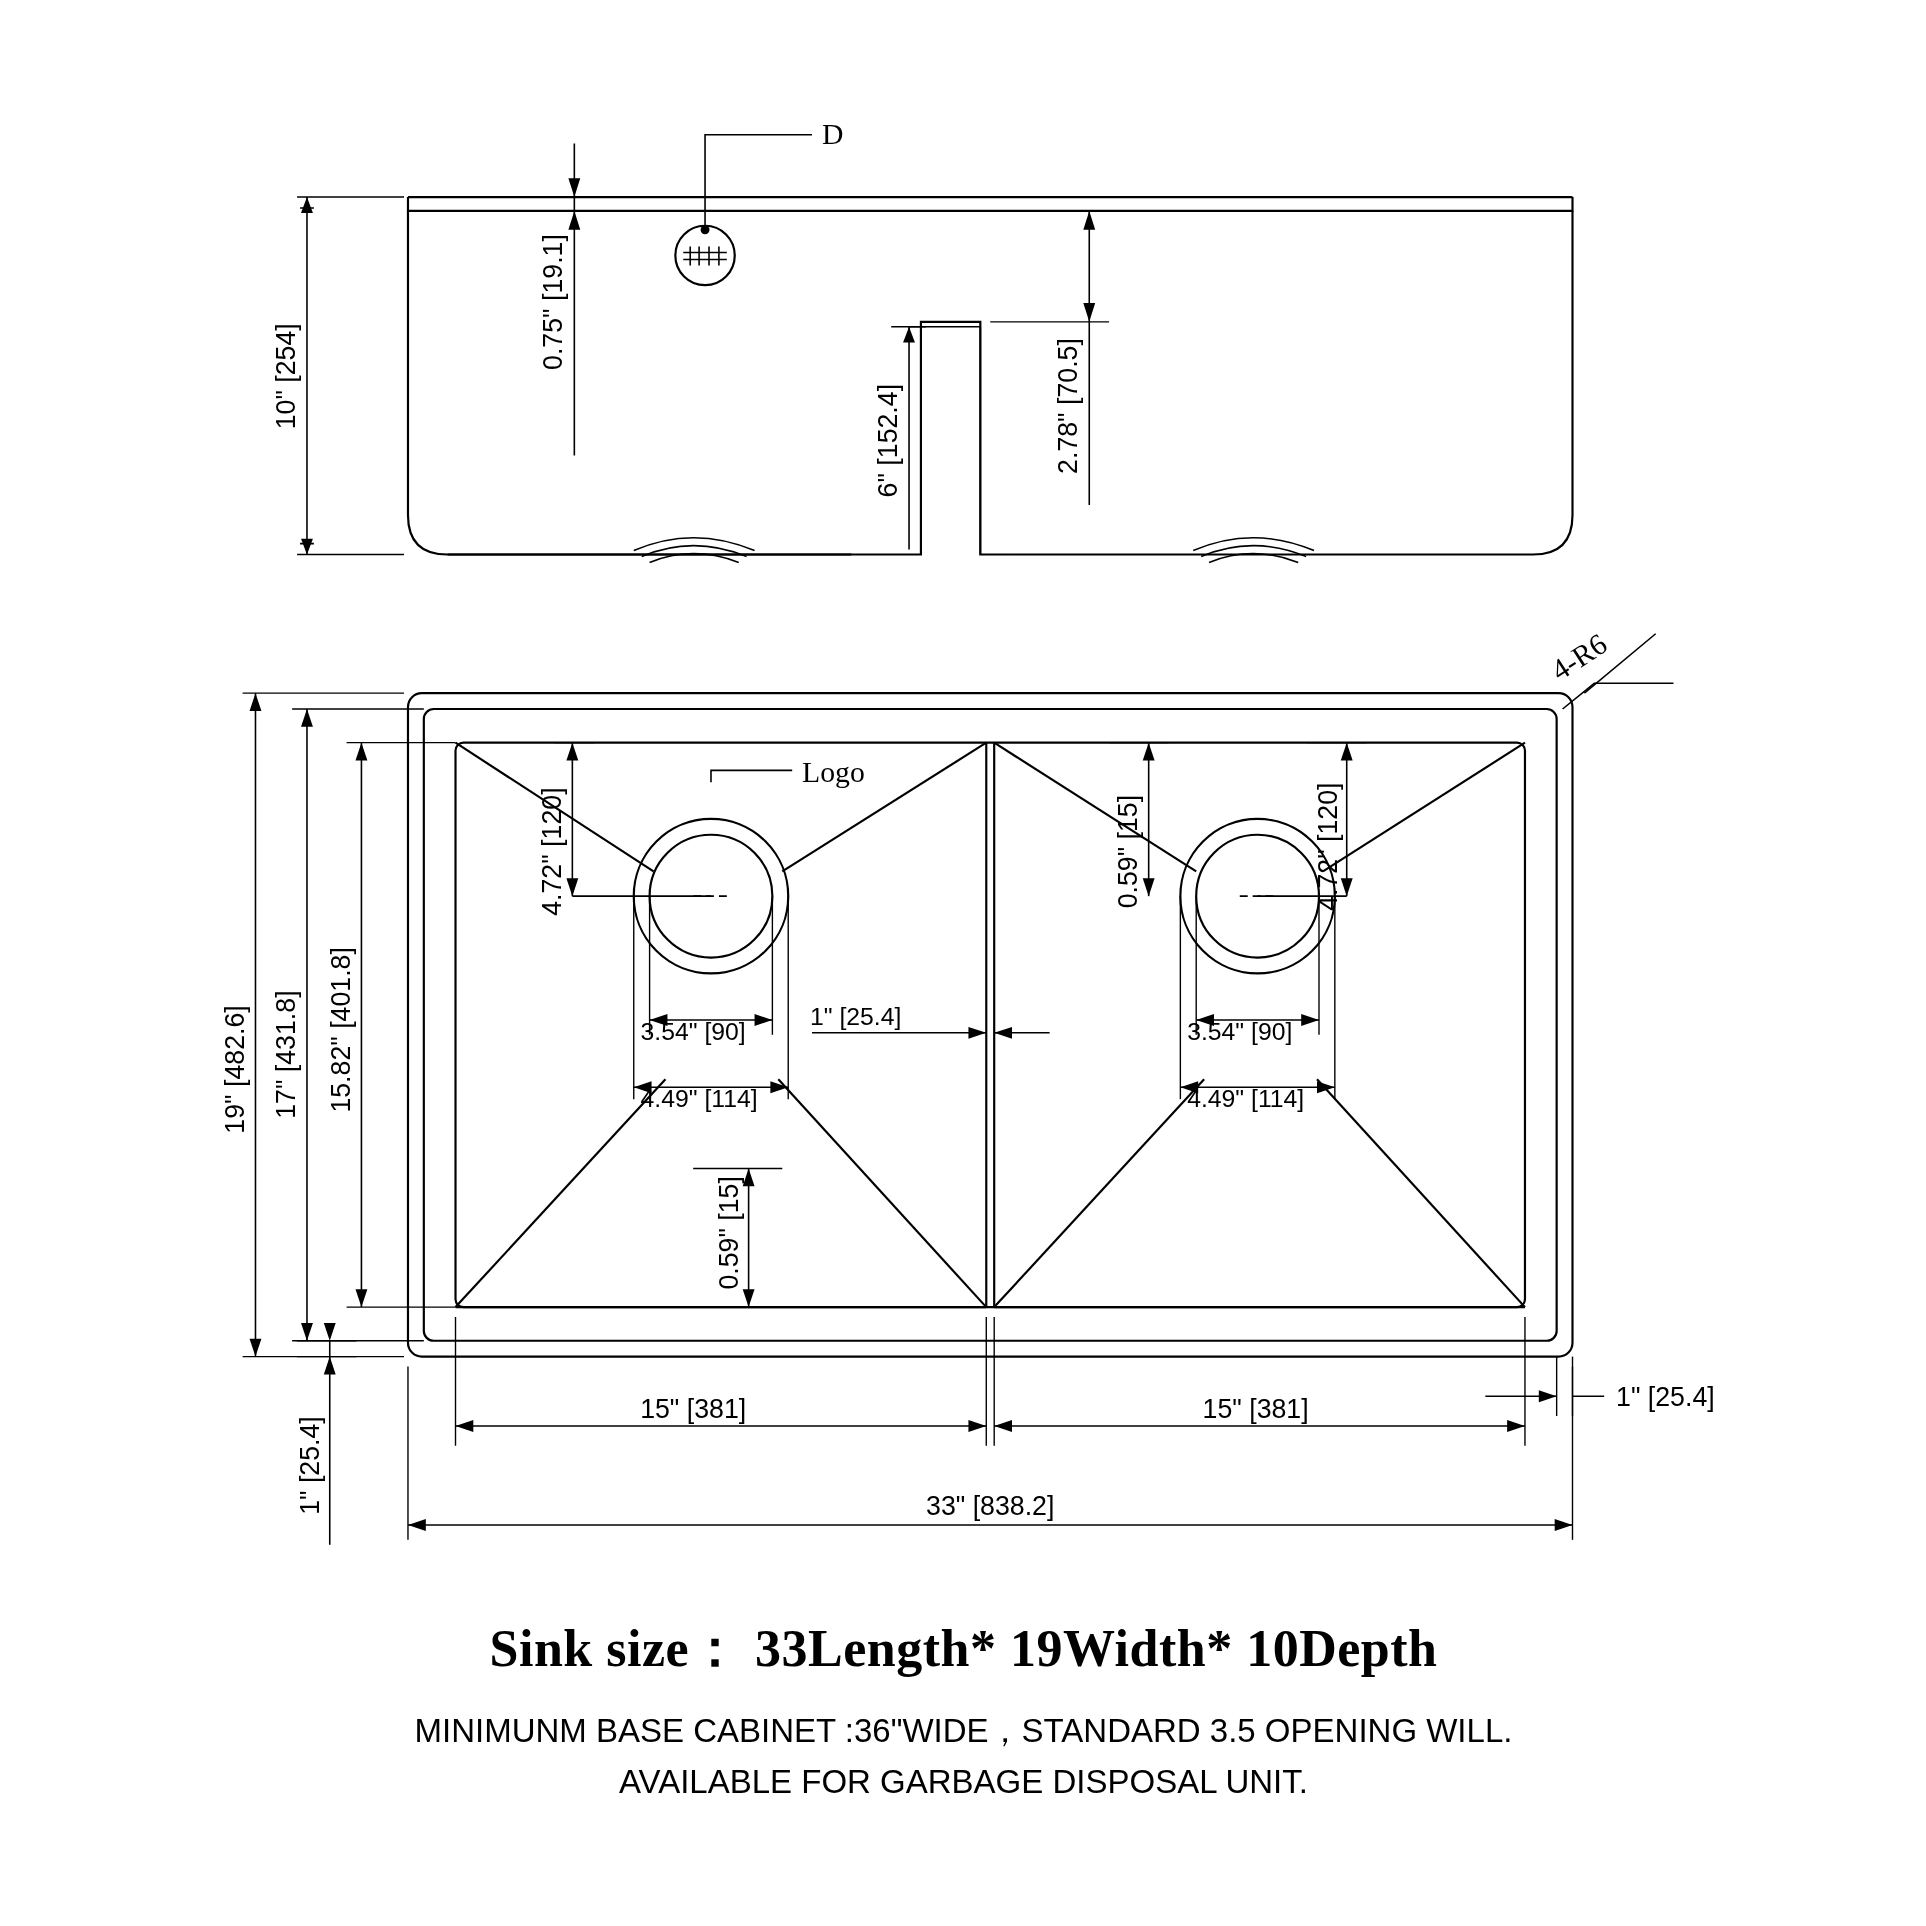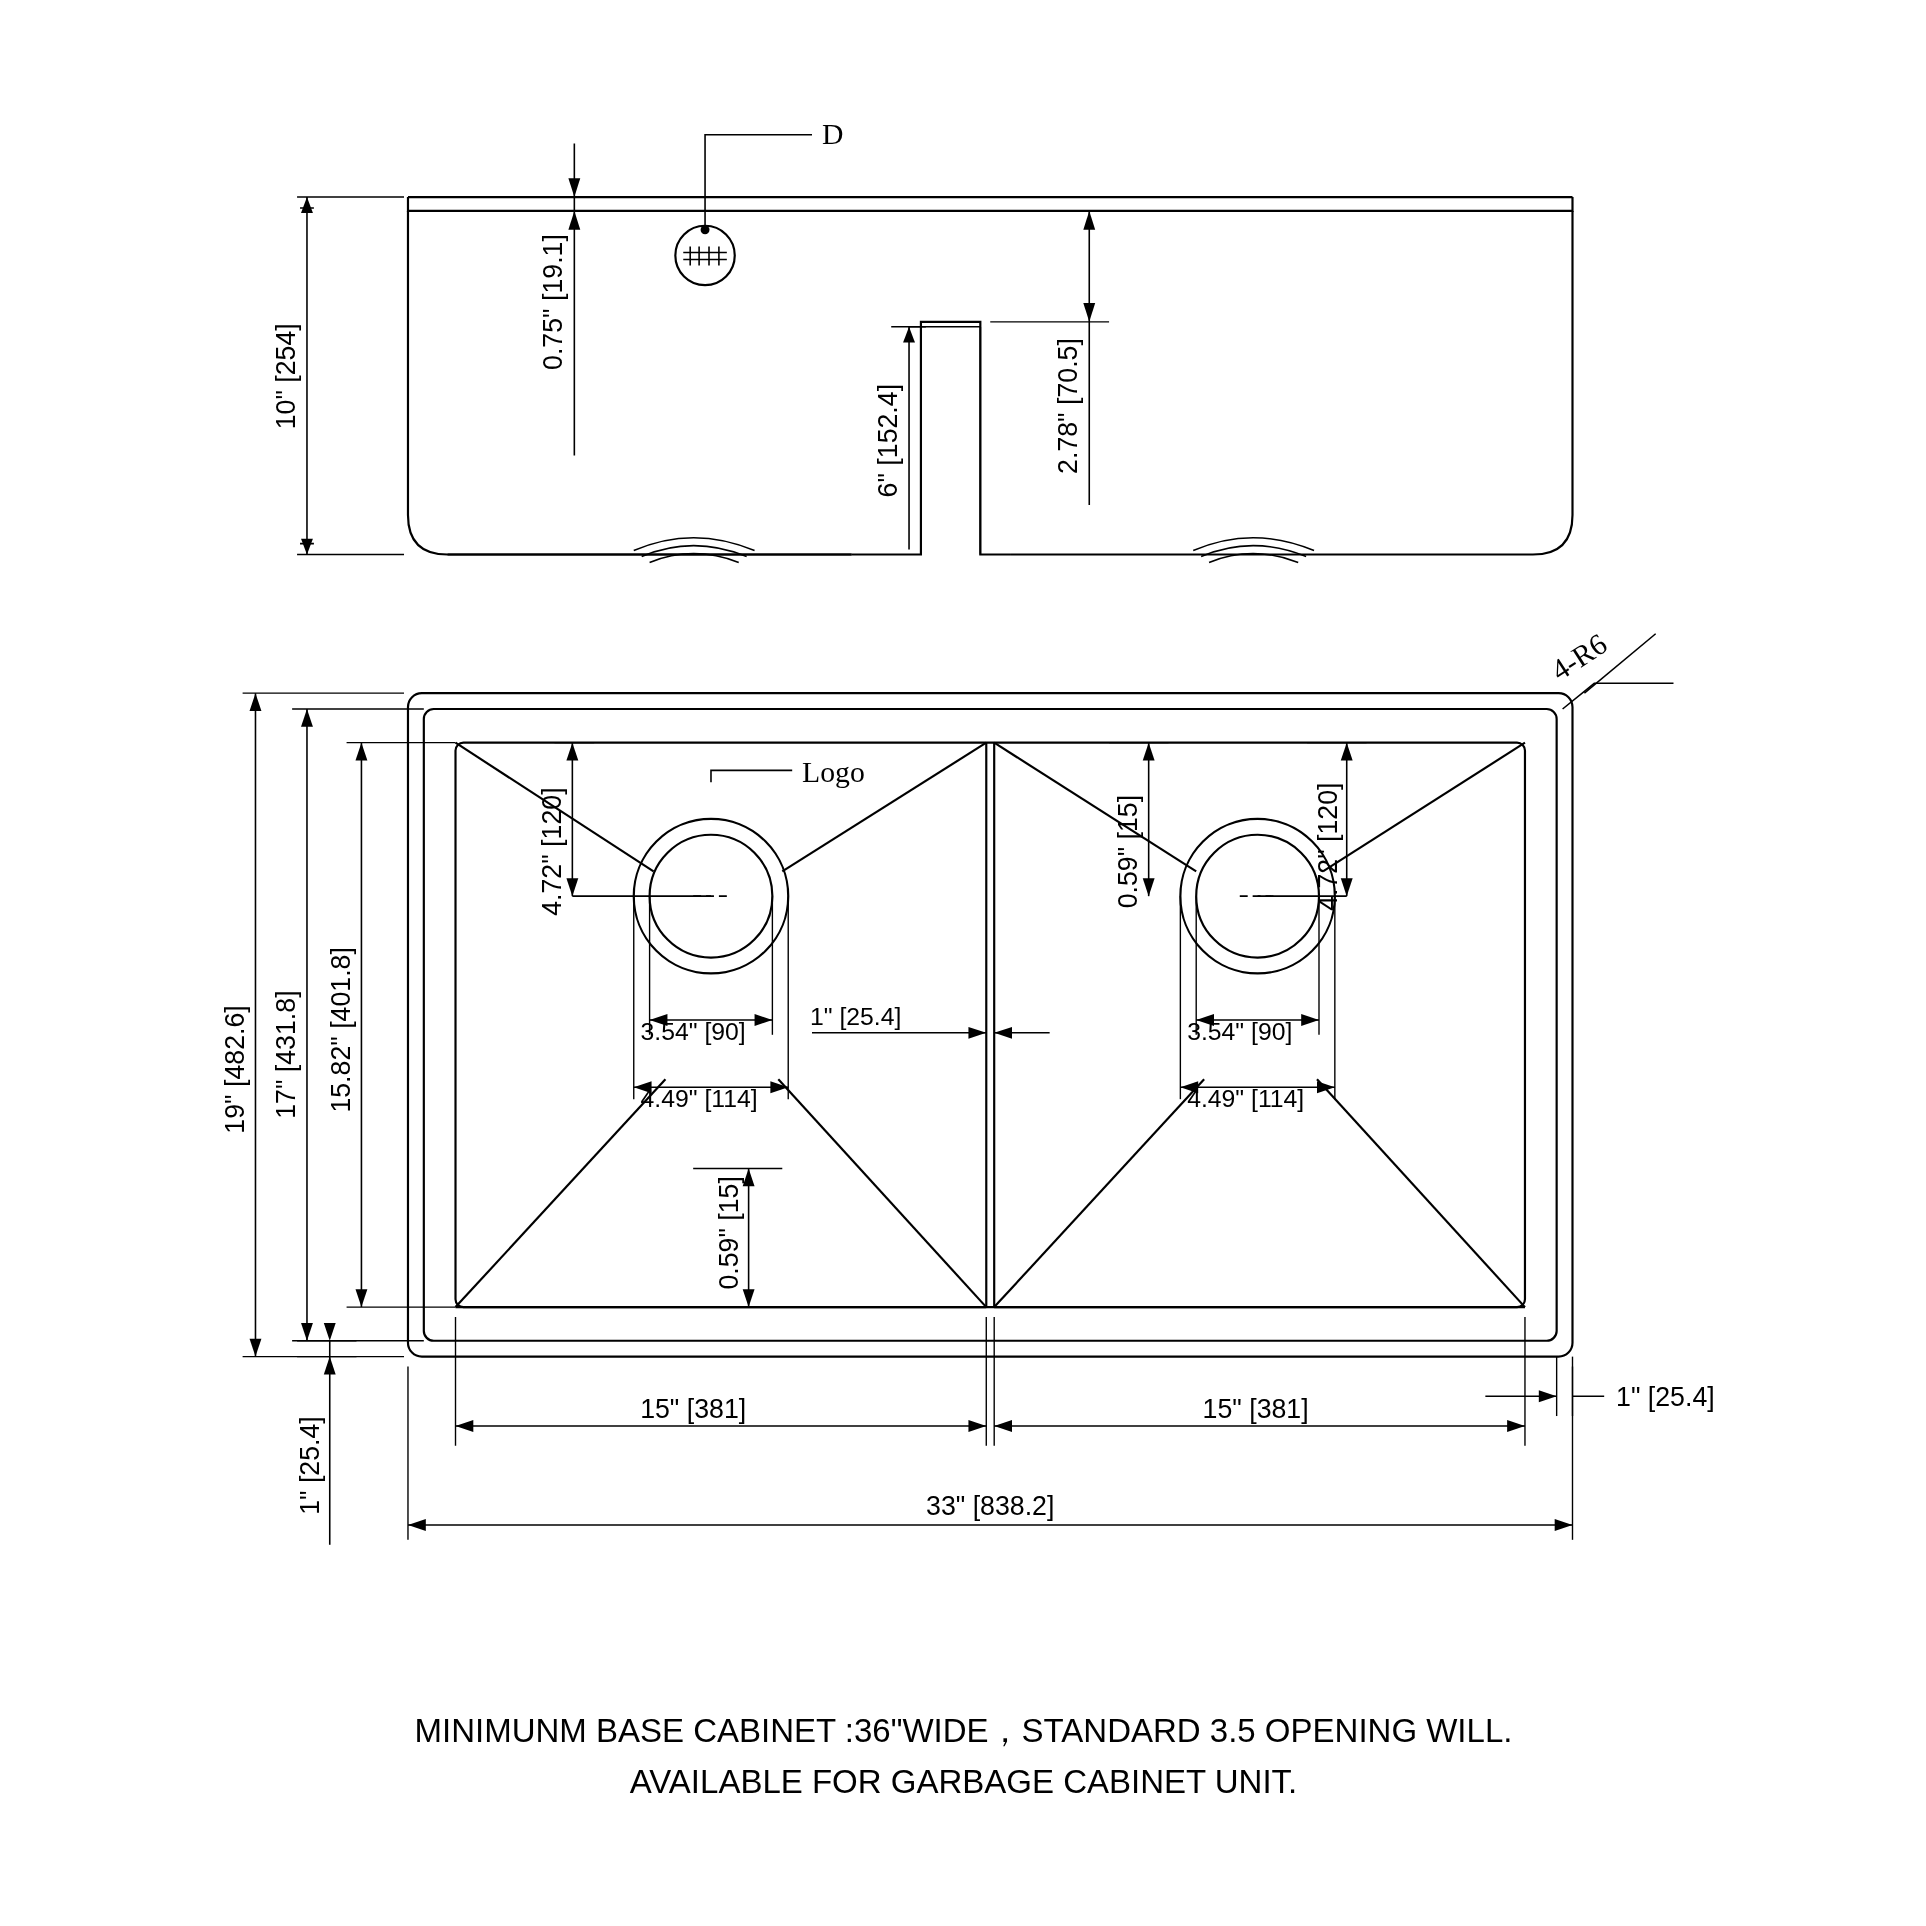--- a/index.html
+++ b/index.html
@@ -333,19 +333,20 @@
 
     <text class="dim-txt" x="745" y="1245" transform="rotate(-90 745 1245)" text-anchor="middle">0.59" [15]</text>
 
     <text class="dim-txt" x="700" y="1432" text-anchor="middle">15" [381]</text>
     <text class="dim-txt" x="1268" y="1432" text-anchor="middle">15" [381]</text>
     <text class="dim-txt" x="1632" y="1420">1" [25.4]</text>
     <text class="dim-txt" x="1000" y="1530" text-anchor="middle">33" [838.2]</text>
 
   </svg>
 
+  <div class="caption-main">Sink size： 33Length* 19Width* 10Depth</div>
   <div class="caption-sub">
     <div>MINIMUNM BASE CABINET :36"WIDE，STANDARD 3.5 OPENING WILL.</div>
-    <div>AVAILABLE FOR GARBAGE CABINET UNIT.</div>
+    <div>AVAILABLE FOR GARBAGE DISPOSAL UNIT.</div>
   </div>
 
 </div>
 
 
 </body></html>

